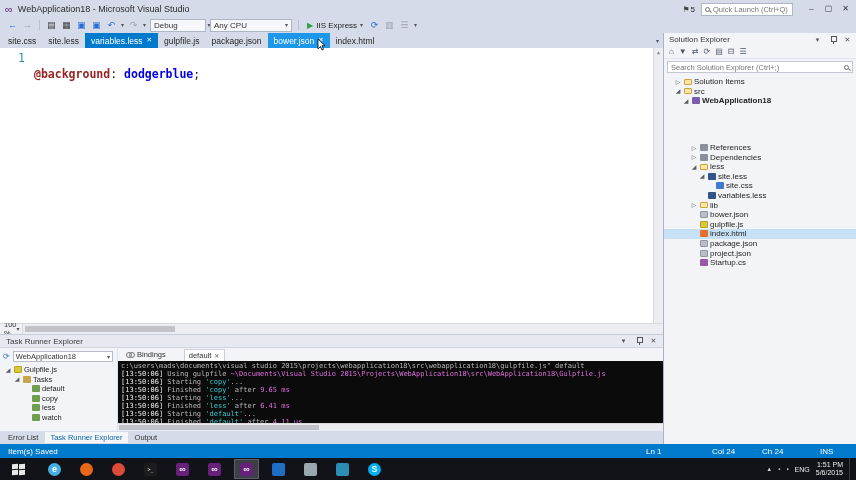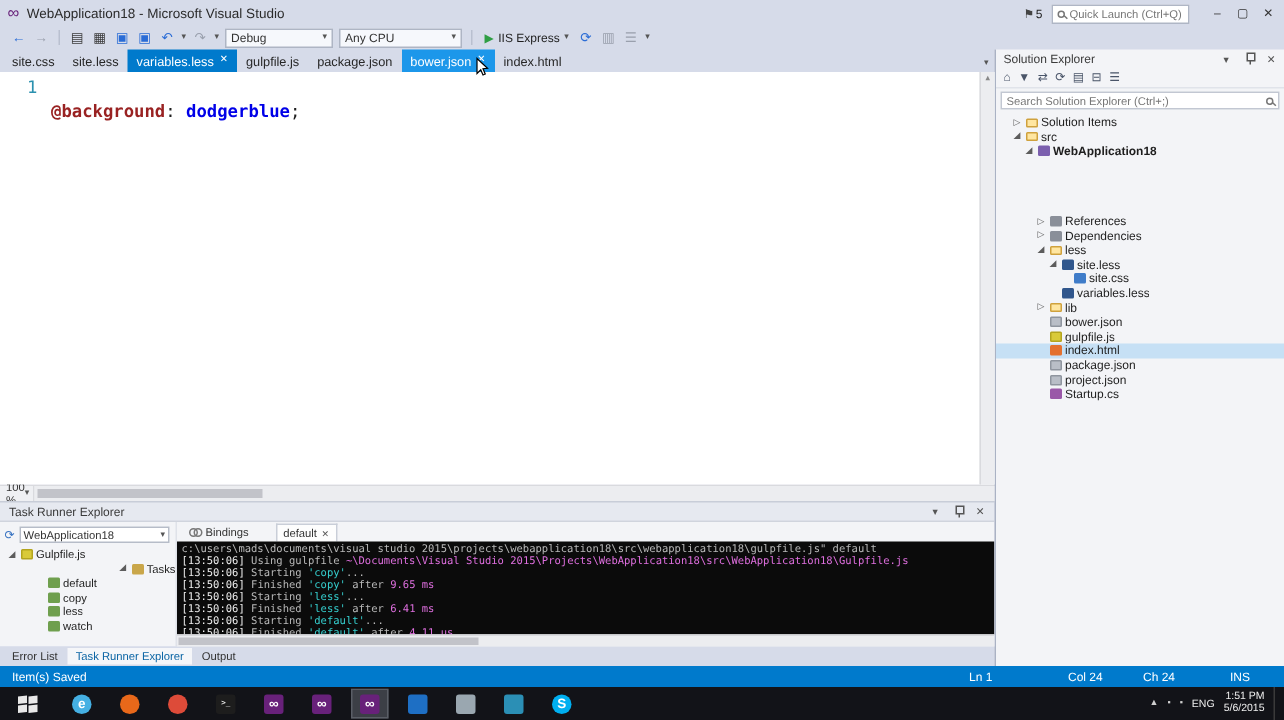--- a/index.html
+++ b/index.html
@@ -19,21 +19,21 @@
   .ql-ph{font-size:7.5px;color:#767676;white-space:nowrap;overflow:hidden;}
   .winbtn{width:17px;text-align:center;font-size:8px;color:#333;line-height:18px;}
 
   
   .toolbar{height:15px;display:flex;align-items:center;padding:0 0 1px 7px;gap:4px;font-size:9px;}
   .tbtn{font-size:9px;color:#3b3b3b;min-width:11px;text-align:center;line-height:1;}
   .blue{color:#2a6cd6;} .dim{color:#9aa0ad;} .grn{color:#2f9e44;}
   .tsep{width:1px;height:10px;background:#b9c0d0;margin:0 2px;}
   .caret{font-size:6px;color:#555;line-height:1;}
   .combo{height:13px;background:#f6f8fc;border:1px solid #aeb5c4;display:flex;align-items:center;justify-content:space-between;font-size:8px;padding:0 3px;color:#333;}
-  .combo.w1{width:72px;gap:30px;} .combo.w2{width:82px;}
+  .combo.w1{width:56px;gap:30px;} .combo.w2{width:82px;}
   .runbtn{display:flex;align-items:center;gap:3px;font-size:8px;color:#1e1e1e;padding:0 2px;}
 
   
   .main{height:411px;display:flex;min-height:0;}
   .leftcol{flex:1;display:flex;flex-direction:column;min-width:0;background:#d6dbe9;}
 
   
   .tabbar{height:15px;display:flex;align-items:stretch;padding-left:2px;font-size:8.5px;position:relative;}
   .tab{display:flex;align-items:center;gap:4px;padding:0 6px;color:#262626;white-space:nowrap;}
   .tab.active{background:#007acc;color:#fff;}
@@ -254,21 +254,21 @@
                 <span>WebApplication18</span>
                 <span class="caret">▾</span>
               </span>
           </div>
           <div class="tr-tree">
               <div class="tr-row" style="padding-left: 1px;">
                 <span class="arrow">◢</span>
                 <span class="ti ti-file-js"></span>
                 <span class="se-label">Gulpfile.js</span>
               </div>
-              <div class="tr-row" style="padding-left: 10px; justify-content: flex-end;">
+              <div class="tr-row" style="padding-left: 10px;">
                 <span class="arrow">◢</span>
                 <span class="ti ti-tasks"></span>
                 <span class="se-label">Tasks</span>
               </div>
               <div class="tr-row" style="padding-left: 19px;">
                 <span class="arrow"></span>
                 <span class="ti ti-task"></span>
                 <span class="se-label">default</span>
               </div>
               <div class="tr-row" style="padding-left: 19px;">

